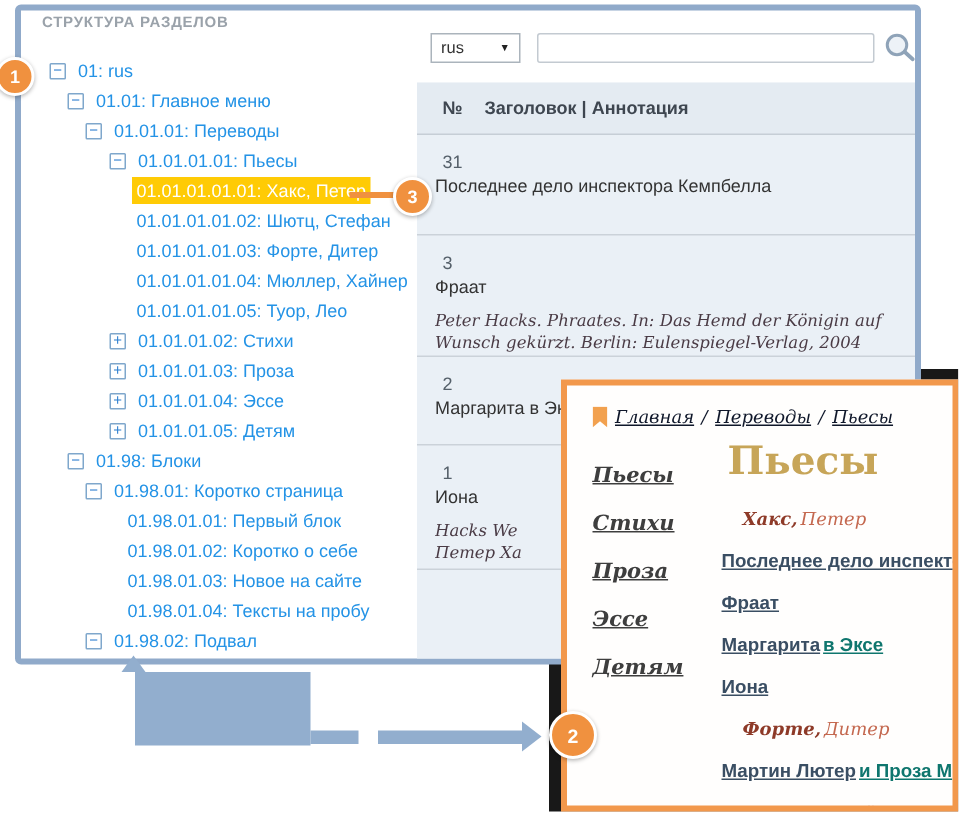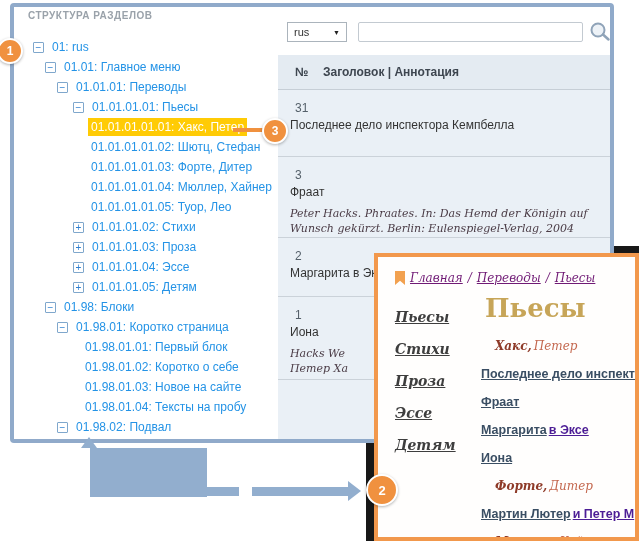--- a/index.html
+++ b/index.html
@@ -79,34 +79,34 @@
   .a-dash{position:absolute;left:207px;top:487px;width:32px;height:9px;background:#92aece;z-index:3;}
   .a-line{position:absolute;left:252px;top:487px;width:96px;height:9px;background:#92aece;z-index:3;}
   .a-head{position:absolute;left:348px;top:481px;width:0;height:0;z-index:3;
        border-top:10px solid transparent;border-bottom:10px solid transparent;
        border-left:13px solid #92aece;}
 
   
   .preview{position:absolute;left:374px;top:253px;width:265px;height:288px;box-sizing:border-box;
        border:4px solid #f2984c;background:#fffefd;z-index:4;overflow:hidden;}
   .crumbs{position:absolute;left:17px;top:14px;display:flex;align-items:flex-start;gap:5px;
-       font-family:"DejaVu Serif",serif;font-style:italic;font-size:12px;color:#701a75;white-space:nowrap;}
+       font-family:"DejaVu Serif",serif;font-style:italic;font-size:12px;color:#0f172a;white-space:nowrap;}
   .bookmark{width:10px;height:14px;background:#f2a14f;
        clip-path:polygon(0 0,100% 0,100% 100%,50% 70%,0 100%);}
   .crumb-link{text-decoration:underline;cursor:pointer;}
   .pmenu{position:absolute;left:17px;top:52px;display:flex;flex-direction:column;gap:16px;
        font-family:"DejaVu Serif",serif;font-style:italic;font-weight:bold;font-size:14px;color:#3e3e3e;}
   .pmenu-item{text-decoration:underline;cursor:pointer;}
   .pcontent{position:absolute;left:103px;top:36px;width:154px;}
   .ptitle{margin:0 0 16px 4px;font-family:"DejaVu Serif",serif;font-weight:bold;
        font-size:26px;line-height:30px;color:#c7a558;}
   .pitem{height:28px;white-space:nowrap;cursor:pointer;}
   .pitem[data-type="link"]{font-size:12.5px;font-weight:bold;color:#3a4e63;}
   .pitem[data-type="link"] .p1,.pitem[data-type="link"] .p2{text-decoration:underline;}
-  .pitem[data-type="link"] .p2{color:#4c1d95;margin-left:2px;}
+  .pitem[data-type="link"] .p2{color:#0f766e;margin-left:2px;}
   .pitem[data-type="author"]{margin-left:14px;font-family:"DejaVu Serif",serif;
        font-style:italic;font-size:12px;}
   .pitem[data-type="author"] .p1{color:#8e3a28;font-weight:bold;}
   .pitem[data-type="author"] .p2{color:#c4684f;margin-left:2px;}
 </style>
 </head>
 <body>
 
 <div id="app">
 
@@ -334,21 +334,21 @@
 
           <div class="pitem" data-type="link">
             <span class="p1">Иона</span><span class="p2"></span>
           </div>
 
           <div class="pitem" data-type="author">
             <span class="p1">Форте,</span><span class="p2">Дитер</span>
           </div>
 
           <div class="pitem" data-type="link">
-            <span class="p1">Мартин Лютер</span><span class="p2">и Петер М</span>
+            <span class="p1">Мартин Лютер</span><span class="p2">и Проза М</span>
           </div>
 
           <div class="pitem" data-type="author">
             <span class="p1">Мюллер,</span><span class="p2">Хайнер</span>
           </div>
         </div>
     </div>
   </aside>
 
 </div>

